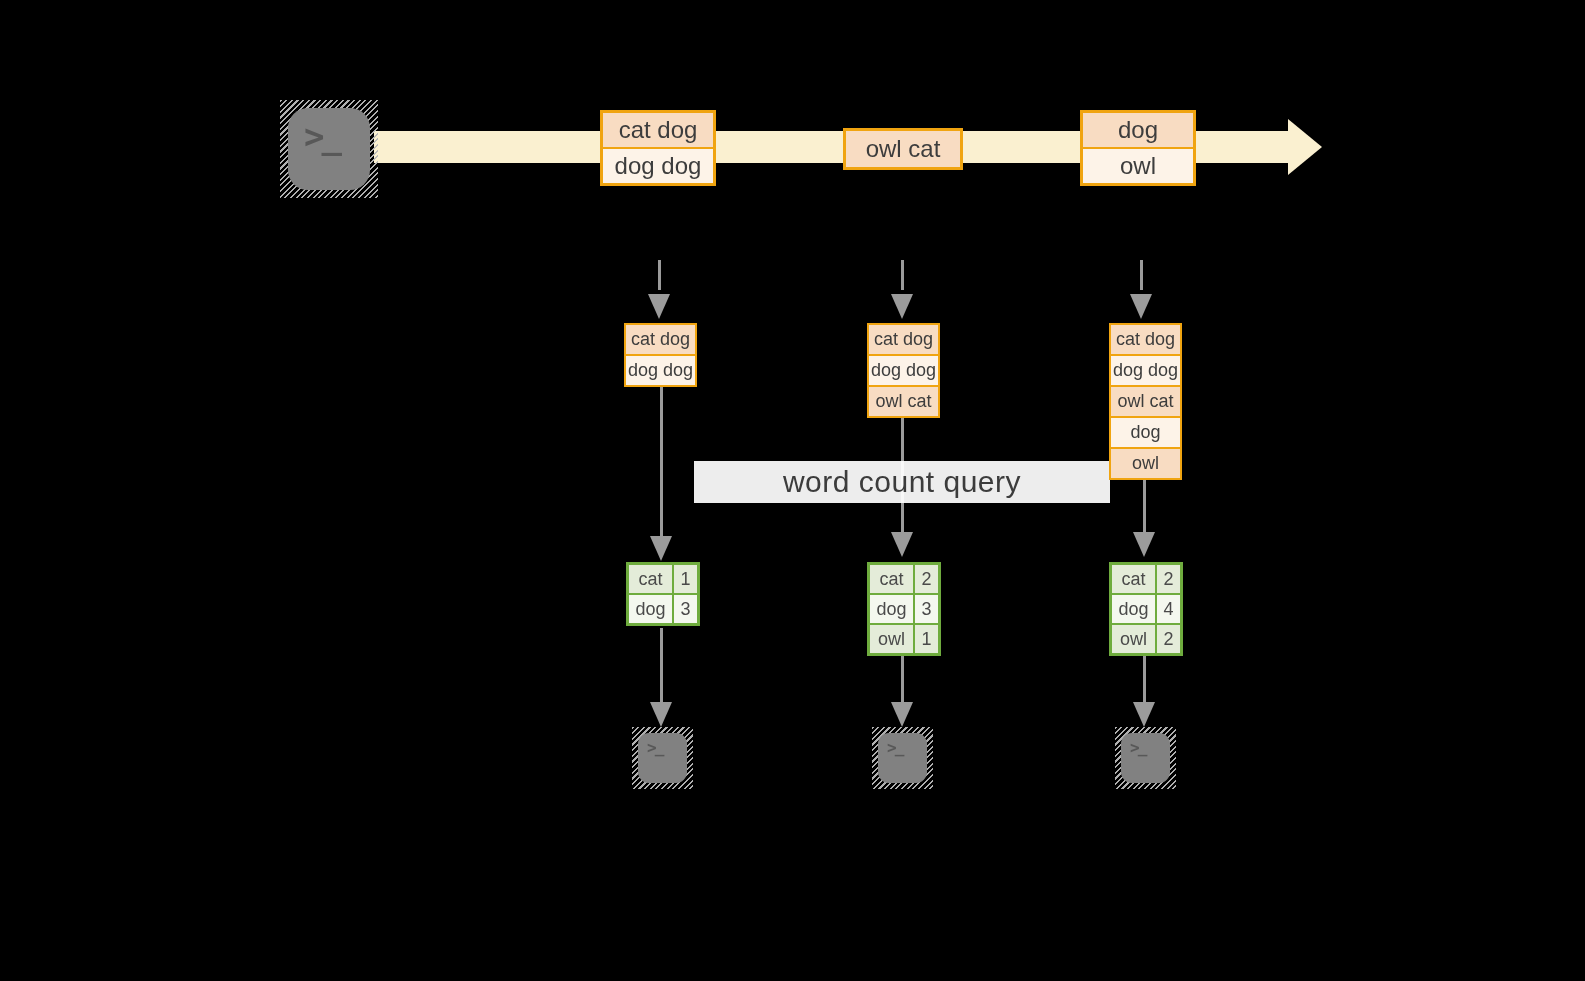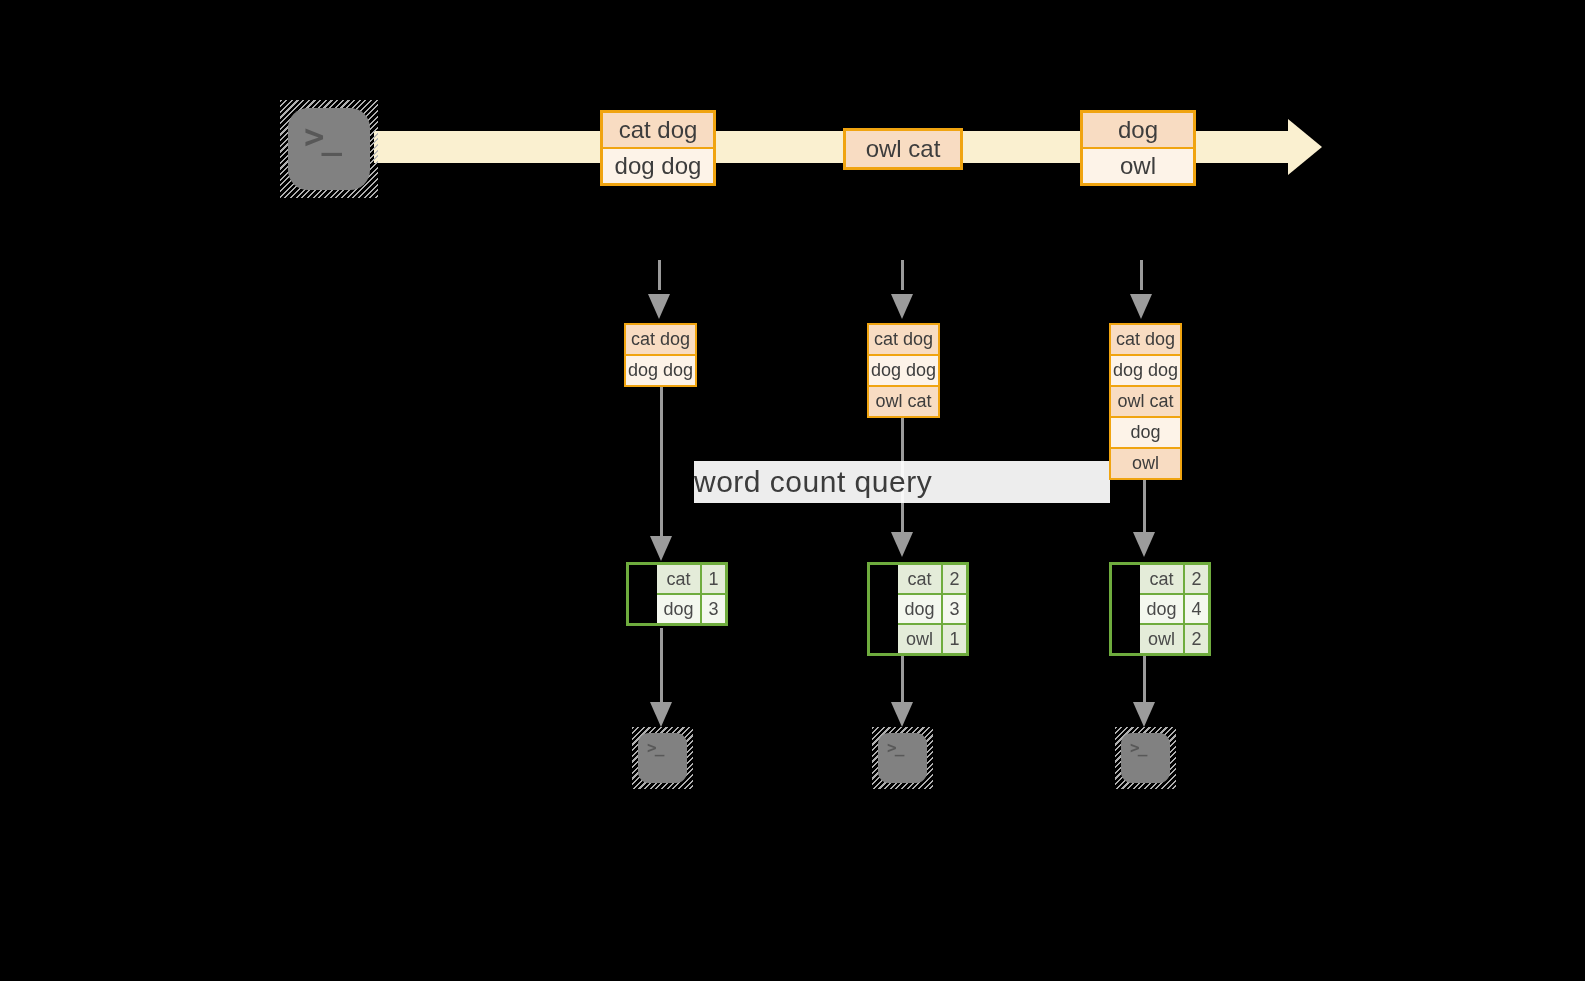--- a/index.html
+++ b/index.html
@@ -47,35 +47,35 @@
   .stack { position:absolute; width:69px; border:2px solid #F0A410; z-index:6; top:323px; }
   .stack .cell { height:29px; line-height:29px; text-align:center;
       font-size:18px; color:#3d3d3d; background:#FDF3E8; }
   .stack .cell + .cell { border-top:2px solid #F0A410; }
   .stack .cell:nth-child(odd) { background:#F8DCC2; }
   #stack-1 { left:624px; }
   #stack-2 { left:867px; }
   #stack-3 { left:1109px; }
 
   
-  .wc-table { position:absolute; border:3px solid #6FAC3E; z-index:4; top:562px;padding-left:28px; }
+  .wc-table { position:absolute; border:3px solid #6FAC3E; z-index:4; top:562px; }
   .wc-row { display:flex; }
   .wc-row + .wc-row { border-top:2px solid #6FAC3E; }
   .wc-row:nth-child(odd)  { background:#E4ECD9; }
   .wc-row:nth-child(even) { background:#F4F8EF; }
   .wc-cell { height:28px; line-height:28px; text-align:center; font-size:18px; color:#4a4a4a; }
   .wc-word { width:43px; }
   .wc-num  { width:23px; border-left:2px solid #6FAC3E; }
   #wc-table-1 { left:626px; }
   #wc-table-2 { left:867px; }
   #wc-table-3 { left:1109px; }
 
   
   #query-label { position:absolute; left:694px; top:461px; width:416px; height:42px;
-      background:rgba(255,255,255,0.93); z-index:5; 
+      background:rgba(255,255,255,0.93); z-index:5; text-align:center;
       font-size:30px; line-height:42px; color:#3c3c3c; letter-spacing:0.5px; }
 
   
   .aline { position:absolute; width:3px; background:#9B9B9B; }
   .ahead { position:absolute; width:0; height:0;
       border-left:11px solid transparent; border-right:11px solid transparent;
       border-top:25px solid #9B9B9B; }
   .behind-label { z-index:1; }
 
   

